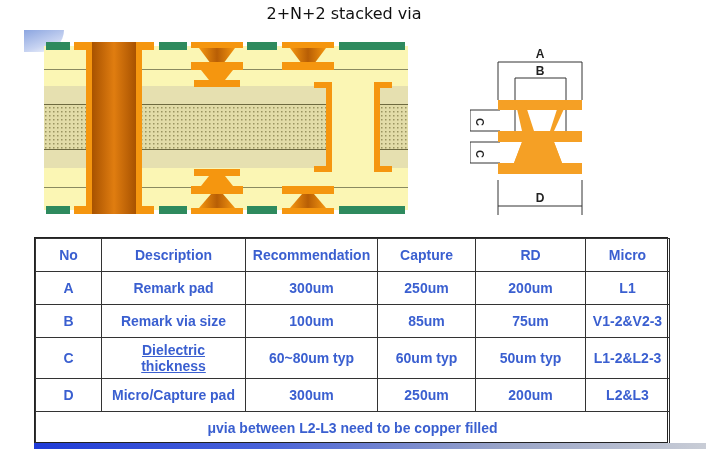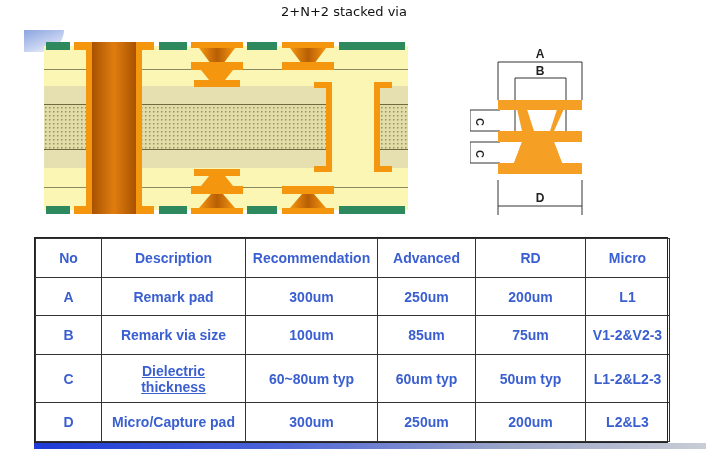--- a/index.html
+++ b/index.html
@@ -1,17 +1,17 @@
 <!DOCTYPE html>
 <html><head>
 <meta charset="utf-8">
 <style>
   html,body{margin:0;padding:0;background:#ffffff;}
   body{width:712px;height:458px;position:relative;overflow:hidden;font-family:"Liberation Sans",sans-serif;}
-  .title{position:absolute;left:0;top:4px;width:688px;text-align:center;font-family:"DejaVu Sans",sans-serif;font-size:13px;color:#111;}
+  .title{position:absolute;left:0;top:4px;width:688px;text-align:center;font-family:"DejaVu Sans",sans-serif;font-size:16px;color:#111;}
   .corner-deco{position:absolute;left:24px;top:30px;width:40px;height:22px;background:linear-gradient(160deg,#6f8fd8 0%,#b9c8ee 60%,rgba(255,255,255,0) 100%);border-radius:0 0 30px 0;opacity:.8;}
   .xsection{position:absolute;left:44px;top:42px;width:364px;height:172px;}
   .detail{position:absolute;left:470px;top:40px;width:150px;height:175px;}
   .table-wrap{position:absolute;left:34px;top:237px;width:634px;height:206px;border:1.5px solid #222;box-sizing:border-box;background:#fff;}
   table{border-collapse:collapse;width:100%;height:100%;table-layout:fixed;}
   td,th{border:1px solid #333;text-align:center;vertical-align:middle;color:#3a5fd0;font-weight:bold;font-size:14px;padding:0 2px;line-height:16px;}
   th{font-weight:bold;}
   tr.r{height:33px;}
   tr.tall{height:41px;}
   .note{font-size:14px;}
@@ -140,21 +140,21 @@
         <col style="width:132px">
         <col style="width:98px">
         <col style="width:110px">
         <col style="width:84px">
     </colgroup>
     <tbody>
         <tr class="r">
       <th>No</th>
       <th>Description</th>
       <th>Recommendation</th>
-      <th>Advanced</th>
+      <th>Capture</th>
       <th>RD</th>
       <th>Micro</th>
     </tr>
     <tr class="r">
       <td>A</td>
       <td>Remark pad</td>
       <td>300um</td>
       <td>250um</td>
       <td>200um</td>
       <td>L1</td>
@@ -176,17 +176,20 @@
       <td>L1-2&amp;L2-3</td>
     </tr>
     <tr class="r">
       <td>D</td>
       <td>Micro/Capture pad</td>
       <td>300um</td>
       <td>250um</td>
       <td>200um</td>
       <td>L2&amp;L3</td>
     </tr>
+    <tr class="r">
+      <td colspan="6" class="note">μvia between L2-L3 need to be copper filled</td>
+    </tr>
   </tbody>
     </table>
 </div>
 
 <div class="footer-bar"></div>
 
 </body></html>

